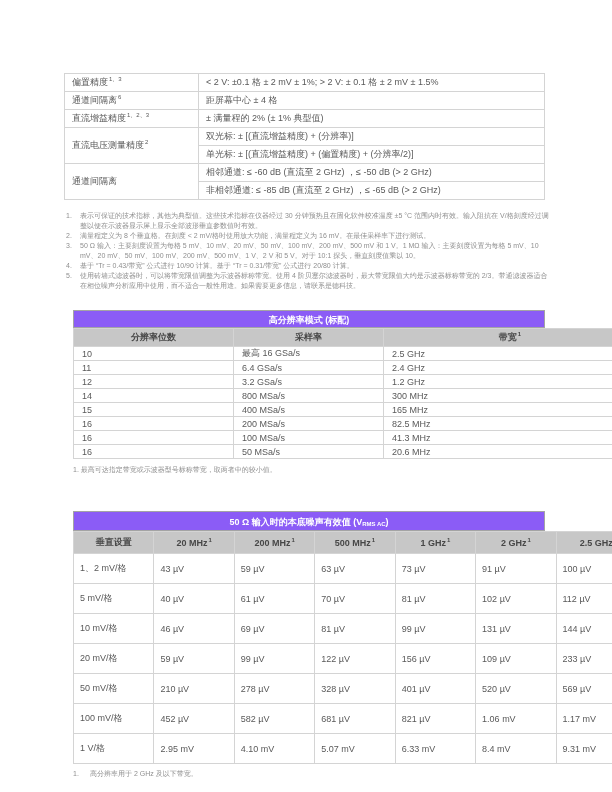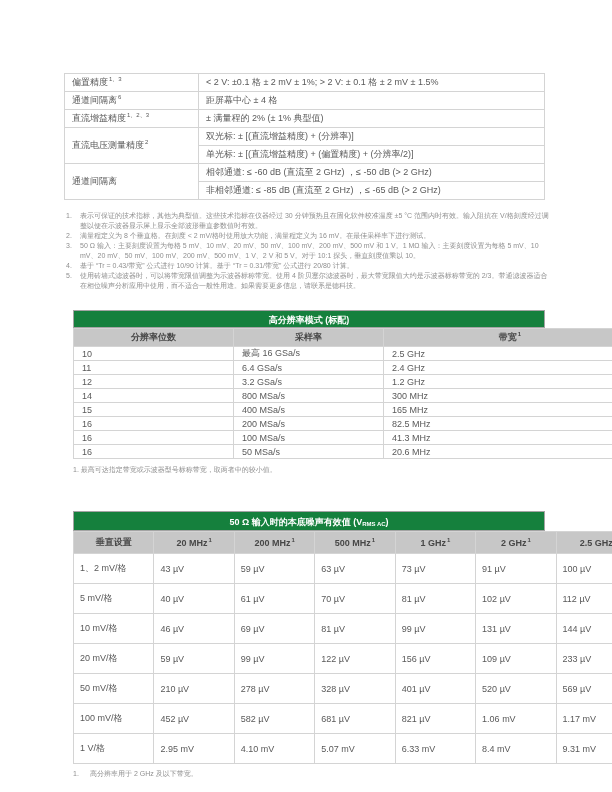--- a/index.html
+++ b/index.html
@@ -20,21 +20,21 @@
   .footnotes { position:absolute; left:66px; top:211px; width:486px;
     font-size:7px; line-height:10px; color:#8f8f8f; }
   .fn { display:flex; }
   .fn-num { flex:0 0 14px; }
   .fn-txt { flex:1; }
 
   
   .tbl-wrap { position:absolute; left:73px; width:472px; }
   .t1 { top:310px; }
   .t2 { top:511px; }
-  .tbl-title { background:#15803d; color:#ffffff; font-weight:bold; font-size:9px;
+  .tbl-title { background:#8b5cf6; color:#ffffff; font-weight:bold; font-size:9px;
     text-align:center; height:18px; line-height:18px; border:1px solid #a4a4a4; }
   .t2 .tbl-title { height:20px; line-height:20px; }
   .tbl-wrap table { border-collapse:collapse; width:564px; font-size:9px;
     table-layout:fixed; color:#595959; }
   .tbl-wrap th { background:#c7c7c7; color:#474747; font-weight:bold;
     text-align:center; border:1px solid #d4d4d4; padding:0 2px; }
   .t1 th { height:18px; }
   .t2 th { height:22px; }
   .tbl-wrap td { border:1px solid #d4d4d4; padding:0 8px; background:#fff; }
   .t1 td { height:14px; }

